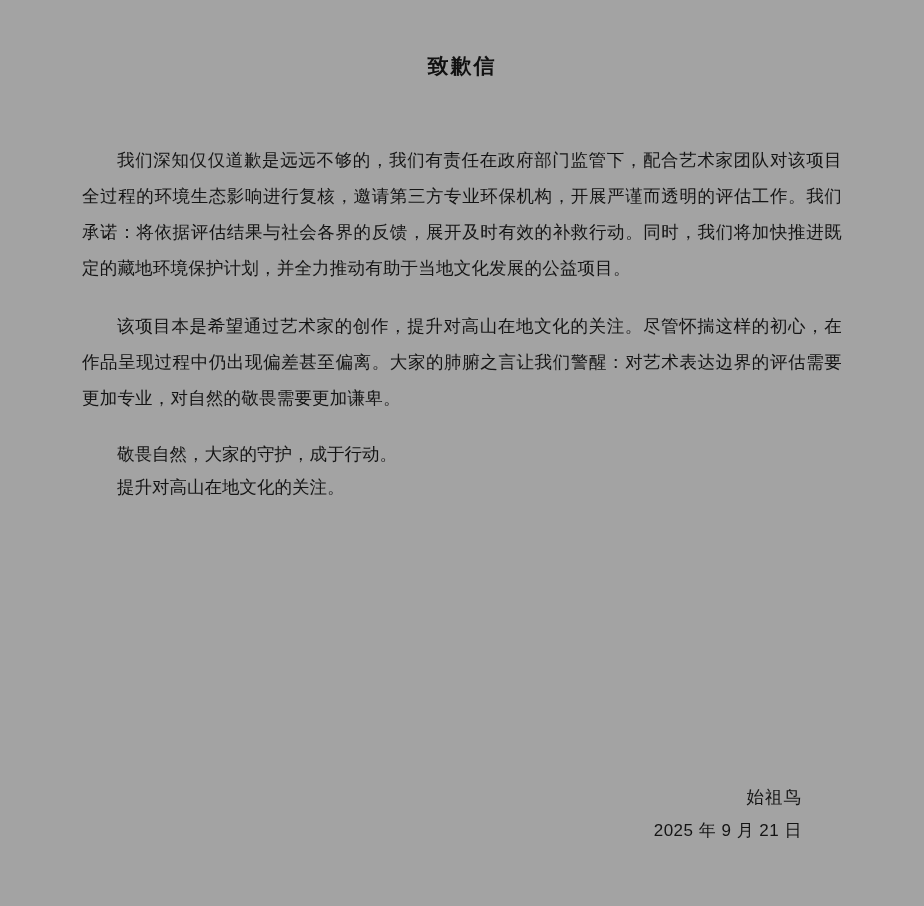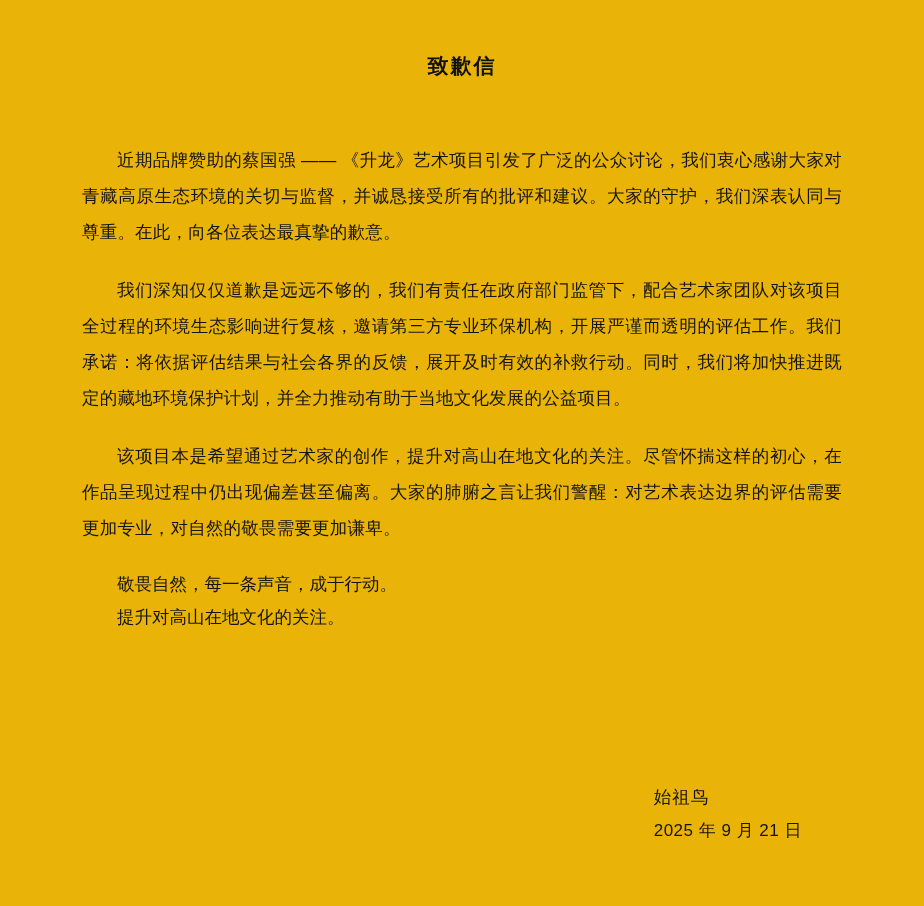--- a/index.html
+++ b/index.html
@@ -11,21 +11,21 @@
     width: 924px;
     height: 906px;
     font-family: "Liberation Serif", "DejaVu Serif", serif;
     color: #1a1a1a;
     overflow: hidden;
   }
   .page {
     position: relative;
     width: 924px;
     height: 906px;
-    background: #eab308;
+    background: #a3a3a3;
     box-sizing: border-box;
     padding: 0;
   }
   .doc-title {
     text-align: center;
     font-size: 21px;
     font-weight: 700;
     letter-spacing: 2px;
     margin: 0;
     padding-top: 52px;
@@ -61,21 +61,21 @@
   }
   .mono-inline {
     font-family: "Liberation Mono", "DejaVu Sans Mono", monospace;
     font-size: 15.5px;
     letter-spacing: 0px;
   }
   .signature {
     position: absolute;
     right: 122px;
     bottom: 58px;
-    text-align: left;
+    text-align: right;
     font-family: "Liberation Sans", "DejaVu Sans", sans-serif;
   }
   .signature .sign-name {
     font-size: 17.5px;
     line-height: 34px;
     color: #141414;
     letter-spacing: 1px;
   }
   .signature .sign-date {
     font-size: 17px;
@@ -86,27 +86,26 @@
 </style>
 </head>
 <body>
 
 <div class="page">
 
   <h1 class="doc-title">致歉信</h1>
 
   <div class="body-block">
 
-    <p class="para">近期品牌赞助的蔡国强 —— 《升龙》艺术项目引发了广泛的公众讨论，我们衷心感谢大家对青藏高原生态环境的关切与监督，并诚恳接受所有的批评和建议。大家的守护，我们深表认同与尊重。在此，向各位表达最真挚的歉意。</p>
     <p class="para">我们深知仅仅道歉是远远不够的，我们有责任在政府部门监管下，配合艺术家团队对该项目全过程的环境生态影响进行复核，邀请第三方专业环保机构，开展严谨而透明的评估工作。我们承诺：将依据评估结果与社会各界的反馈，展开及时有效的补救行动。同时，我们将加快推进既定的藏地环境保护计划，并全力推动有助于当地文化发展的公益项目。</p>
     <p class="para">该项目本是希望通过艺术家的创作，提升对高山在地文化的关注。尽管怀揣这样的初心，在作品呈现过程中仍出现偏差甚至偏离。大家的肺腑之言让我们警醒：对艺术表达边界的评估需要更加专业，对自然的敬畏需要更加谦卑。</p>
 
 
     <div class="closing">
-      <p>敬畏自然，每一条声音，成于行动。</p>
+      <p>敬畏自然，大家的守护，成于行动。</p>
       <p>提升对高山在地文化的关注。</p>
     </div>
 
   </div>
 
   <div class="signature">
     <div class="sign-name">始祖鸟</div>
     <div class="sign-date">2025 年 9 月 21 日</div>
   </div>
 

